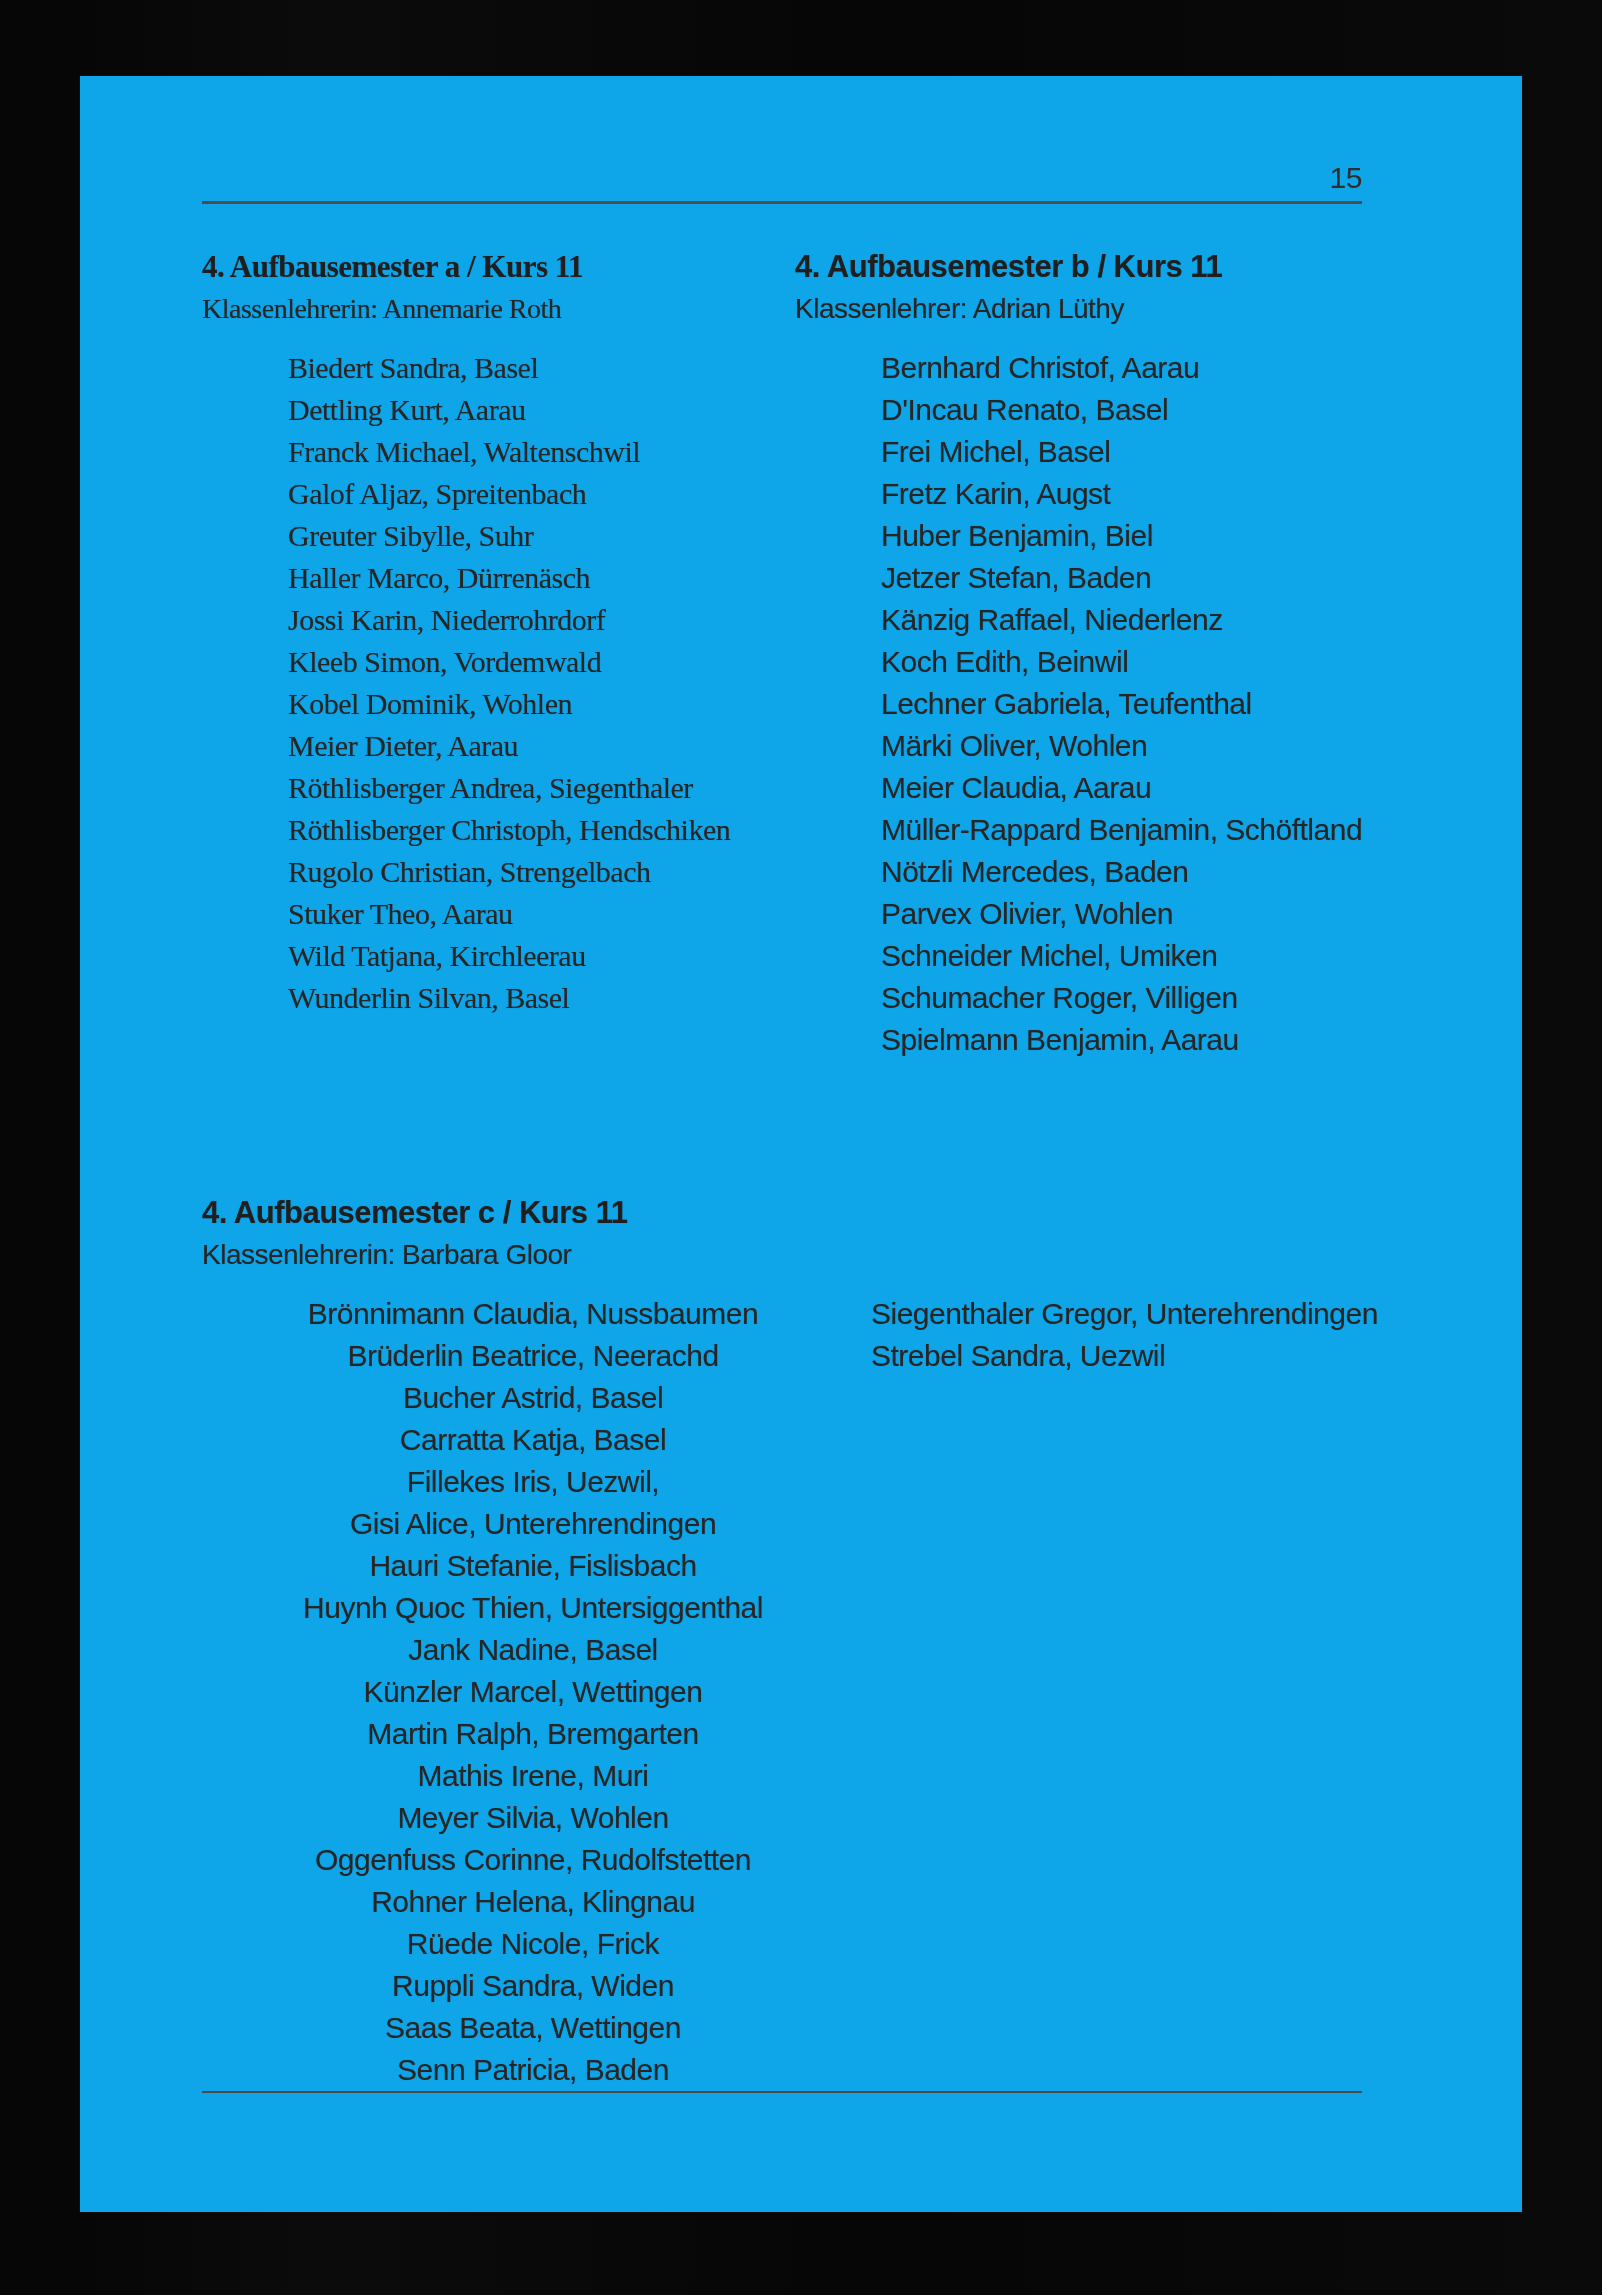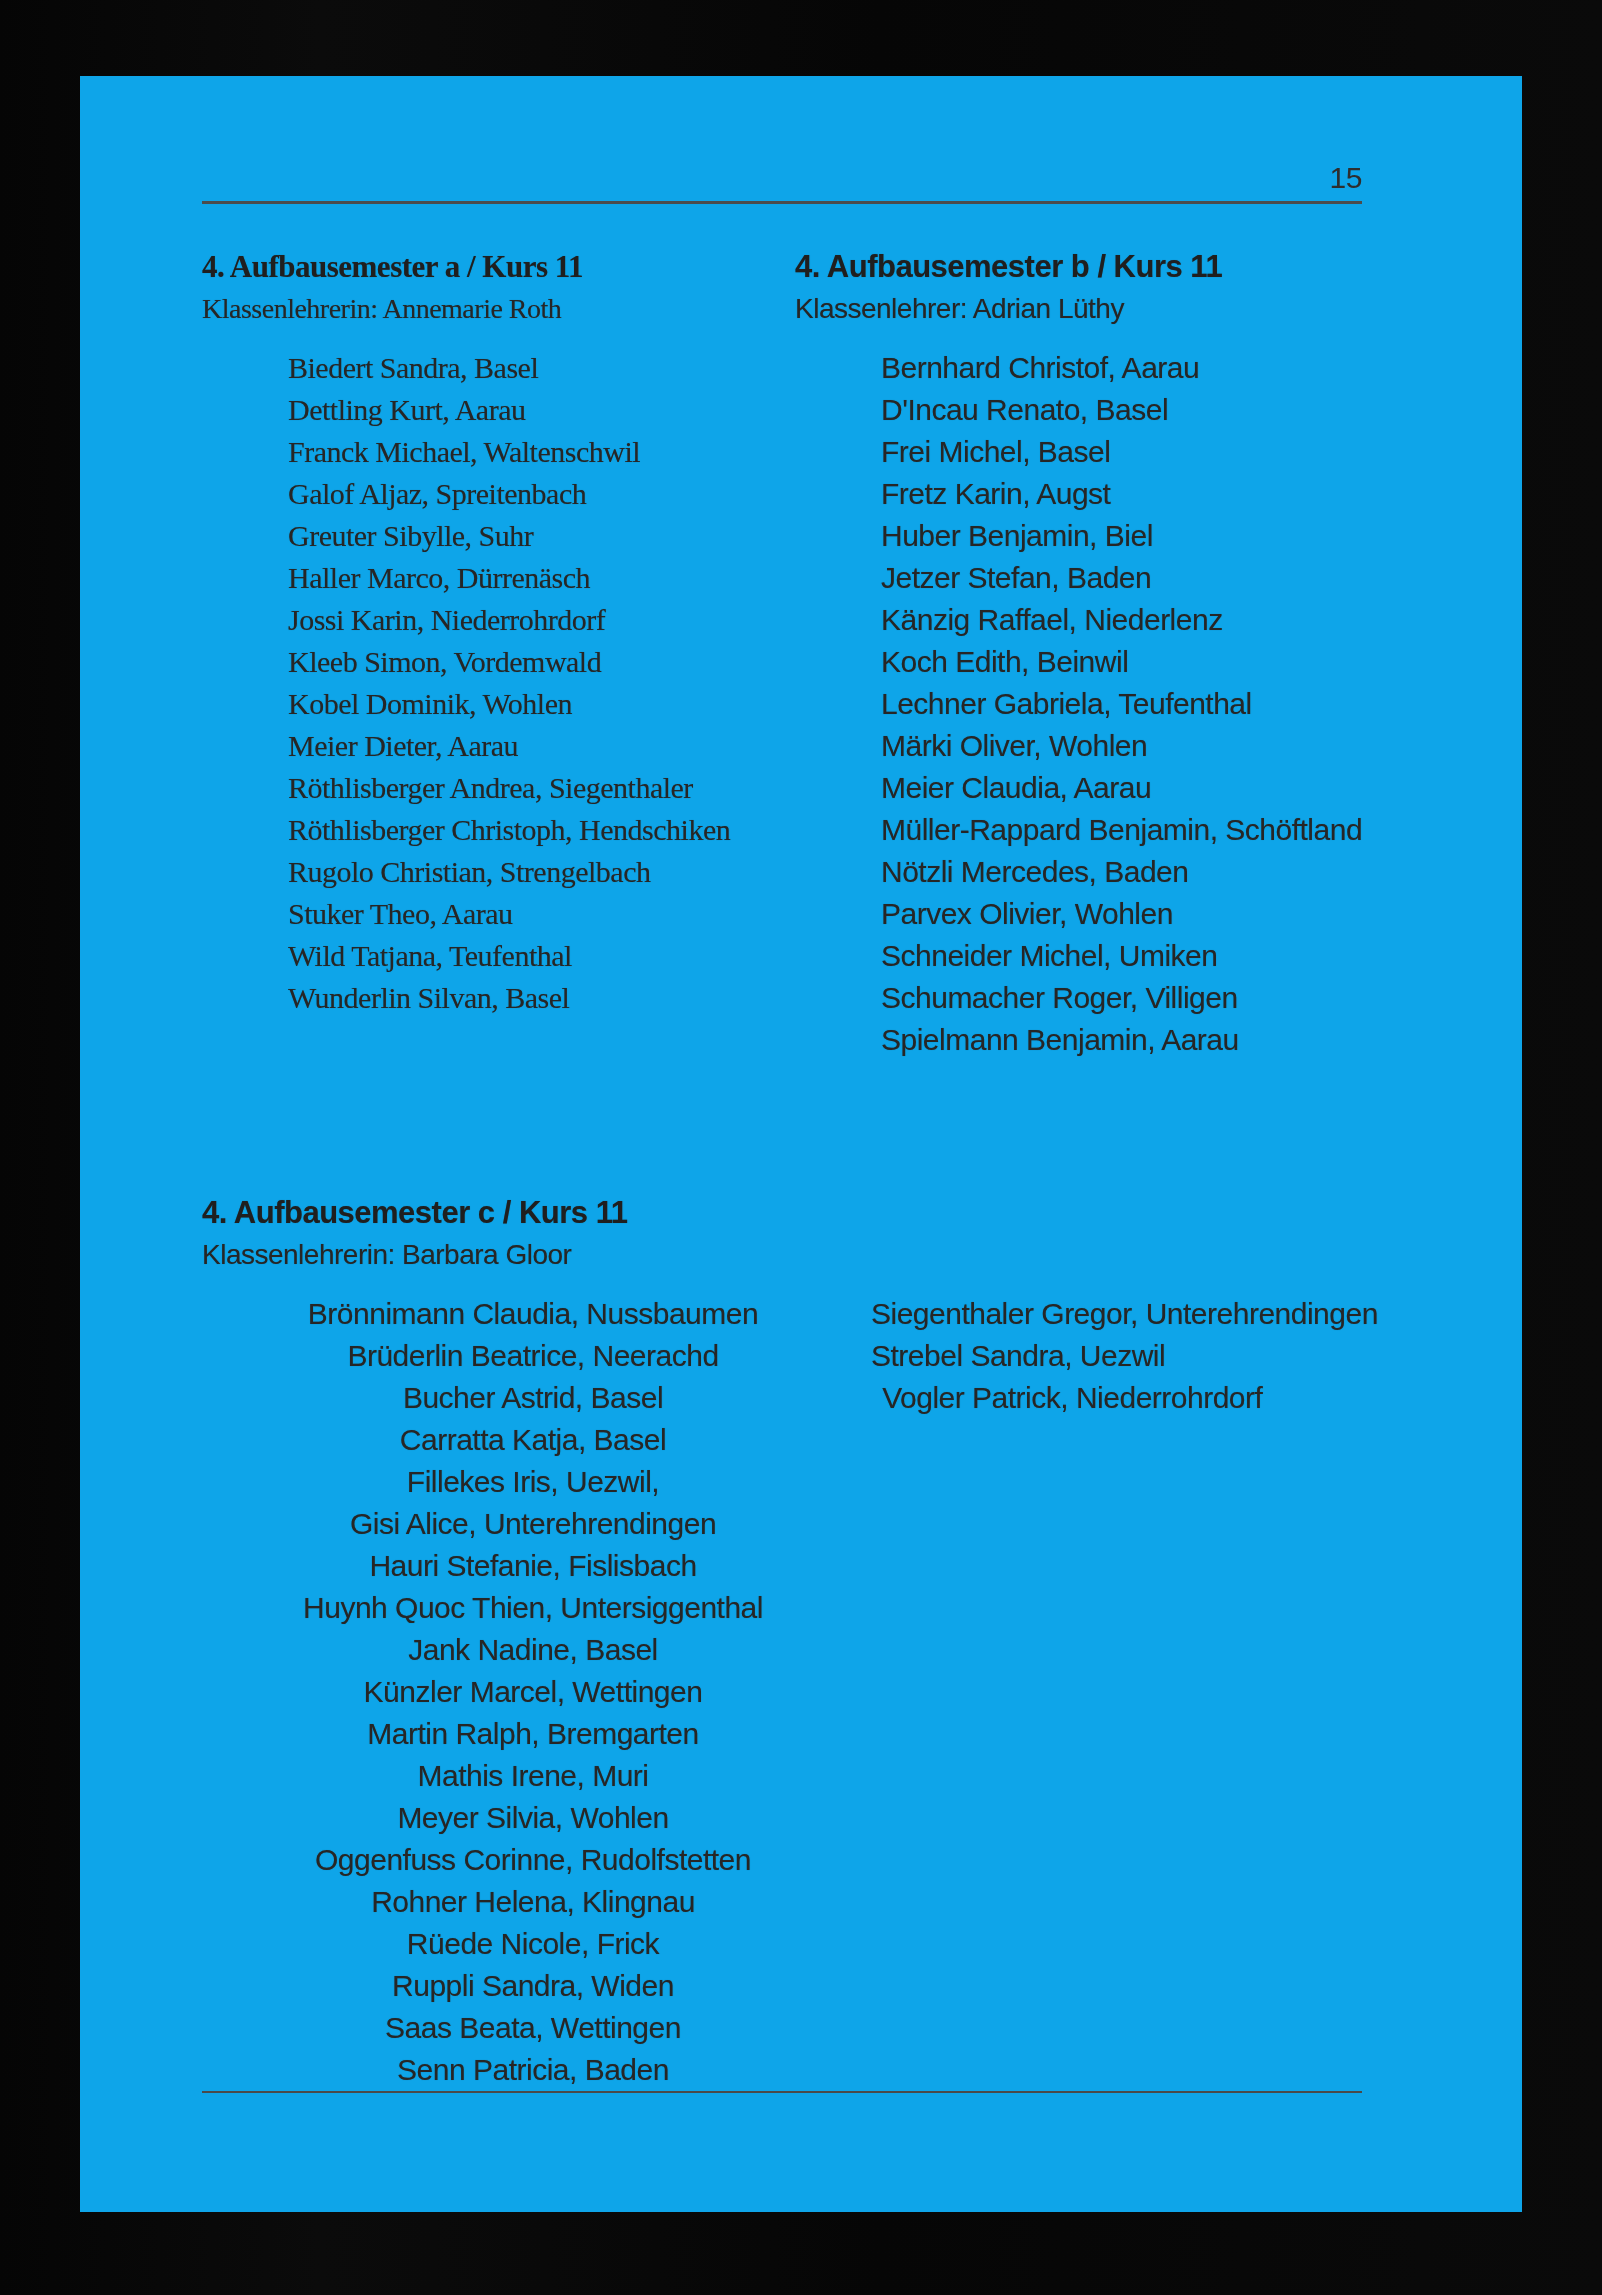--- a/index.html
+++ b/index.html
@@ -116,21 +116,21 @@
             <li>Greuter Sibylle, Suhr</li>
             <li>Haller Marco, Dürrenäsch</li>
             <li>Jossi Karin, Niederrohrdorf</li>
             <li>Kleeb Simon, Vordemwald</li>
             <li>Kobel Dominik, Wohlen</li>
             <li>Meier Dieter, Aarau</li>
             <li>Röthlisberger Andrea, Siegenthaler</li>
             <li>Röthlisberger Christoph, Hendschiken</li>
             <li>Rugolo Christian, Strengelbach</li>
             <li>Stuker Theo, Aarau</li>
-            <li>Wild Tatjana, Teufenthal</li>
+            <li>Wild Tatjana, Kirchleerau</li>
             <li>Wunderlin Silvan, Basel</li>
           </ul>
       </div>
       <div class="col-b">
         <span class="line section-title">4. Aufbausemester b / Kurs 11</span>
         <span class="line">Klassenlehrer: Adrian Lüthy</span>
         <ul class="students">
             <li>Bernhard Christof, Aarau</li>
             <li>D'Incau Renato, Basel</li>
             <li>Frei Michel, Basel</li>
@@ -176,21 +176,20 @@
               <li>Rüede Nicole, Frick</li>
               <li>Ruppli Sandra, Widen</li>
               <li>Saas Beata, Wettingen</li>
               <li>Senn Patricia, Baden</li>
             </ul>
         </div>
         <div class="c-right">
           <ul class="students">
               <li>Siegenthaler Gregor, Unterehrendingen</li>
               <li>Strebel Sandra, Uezwil</li>
-              <li>Vogler Patrick, Niederrohrdorf</li>
             </ul>
         </div>
       </div>
     </div>
 
   </div>
   <div class="footer-rule"></div>
 </div>
 
 

